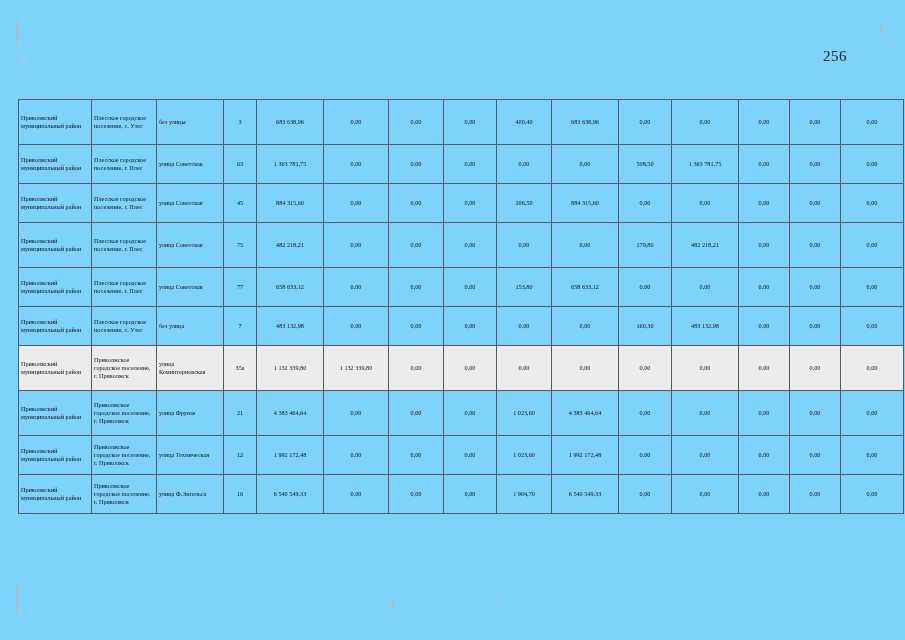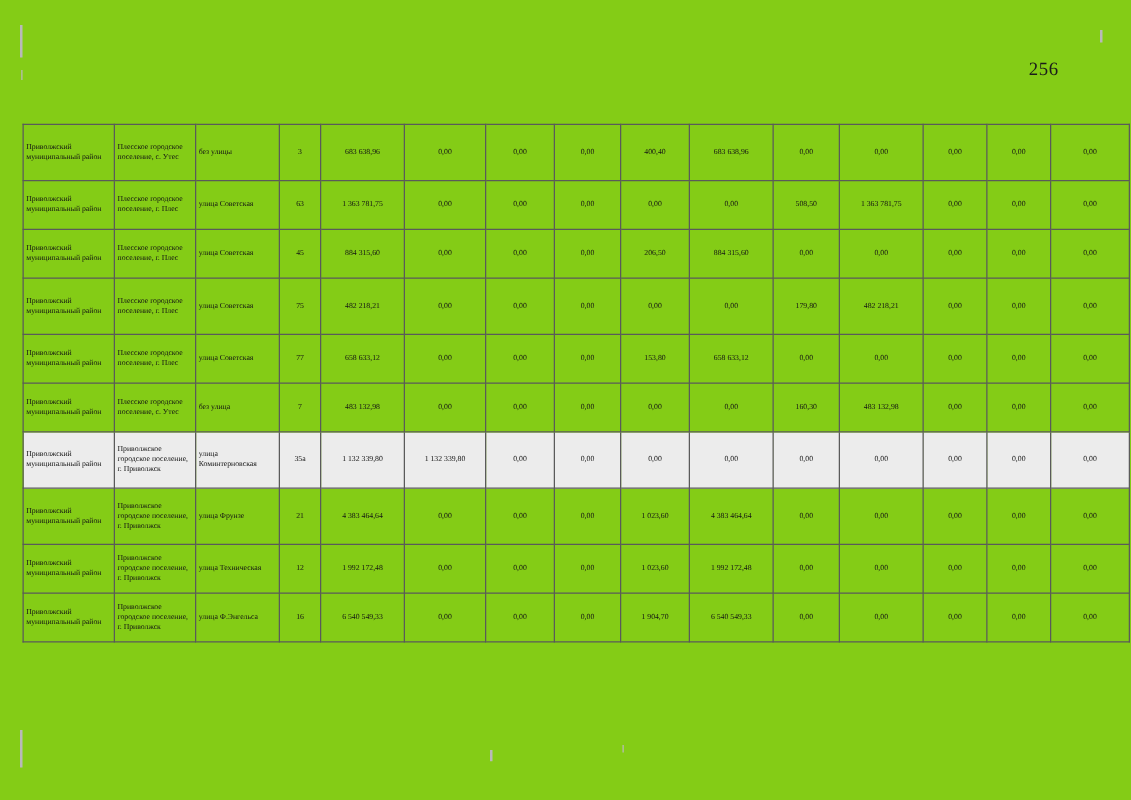--- a/index.html
+++ b/index.html
@@ -11,21 +11,21 @@
     width: 905px;
     height: 640px;
     font-family: "Liberation Serif", serif;
     color: #1a1a1a;
     position: relative;
     overflow: hidden;
   }
   .page {
     position: absolute;
     inset: 0;
-    background: #84cc16;
+    background: #7dd3fc;
   }
   
   .scan-mark {
     position: absolute;
     background: #b9b9b9;
   }
   .page-number {
     position: absolute;
     top: 48px;
     right: 58px;

